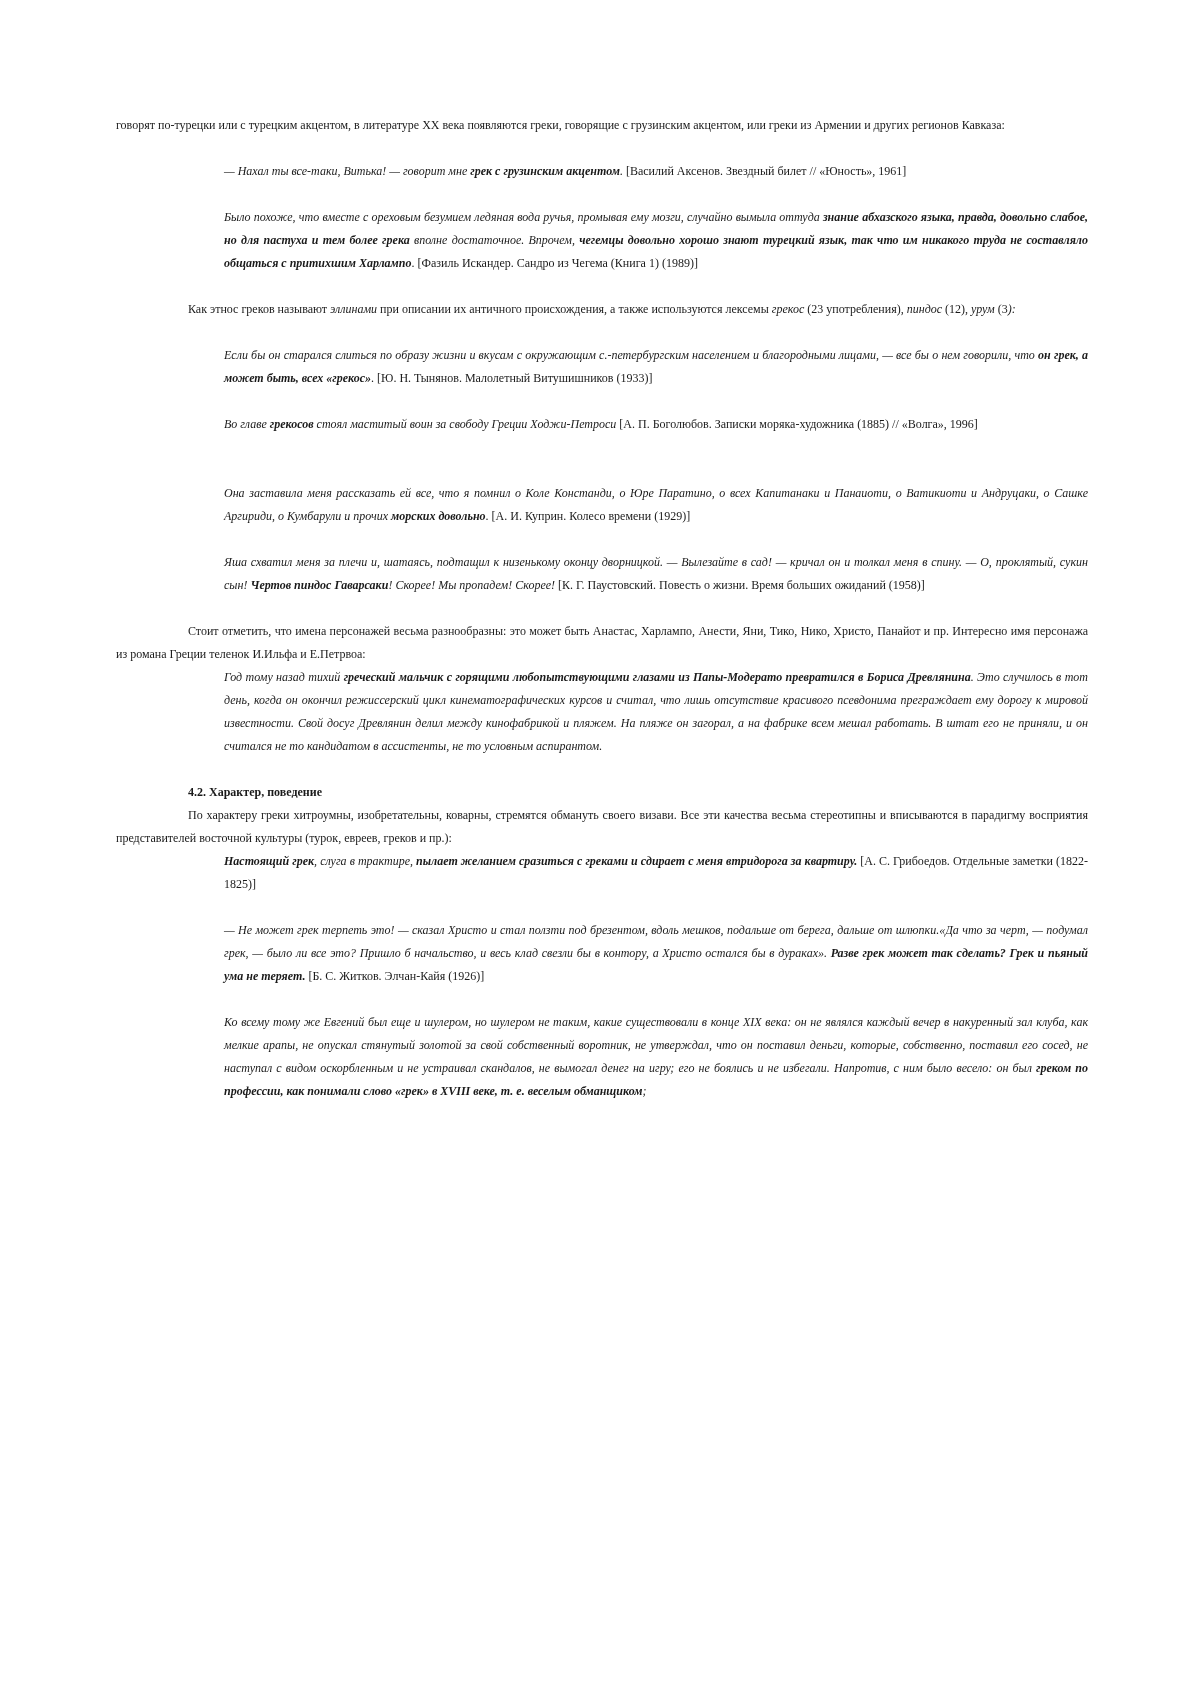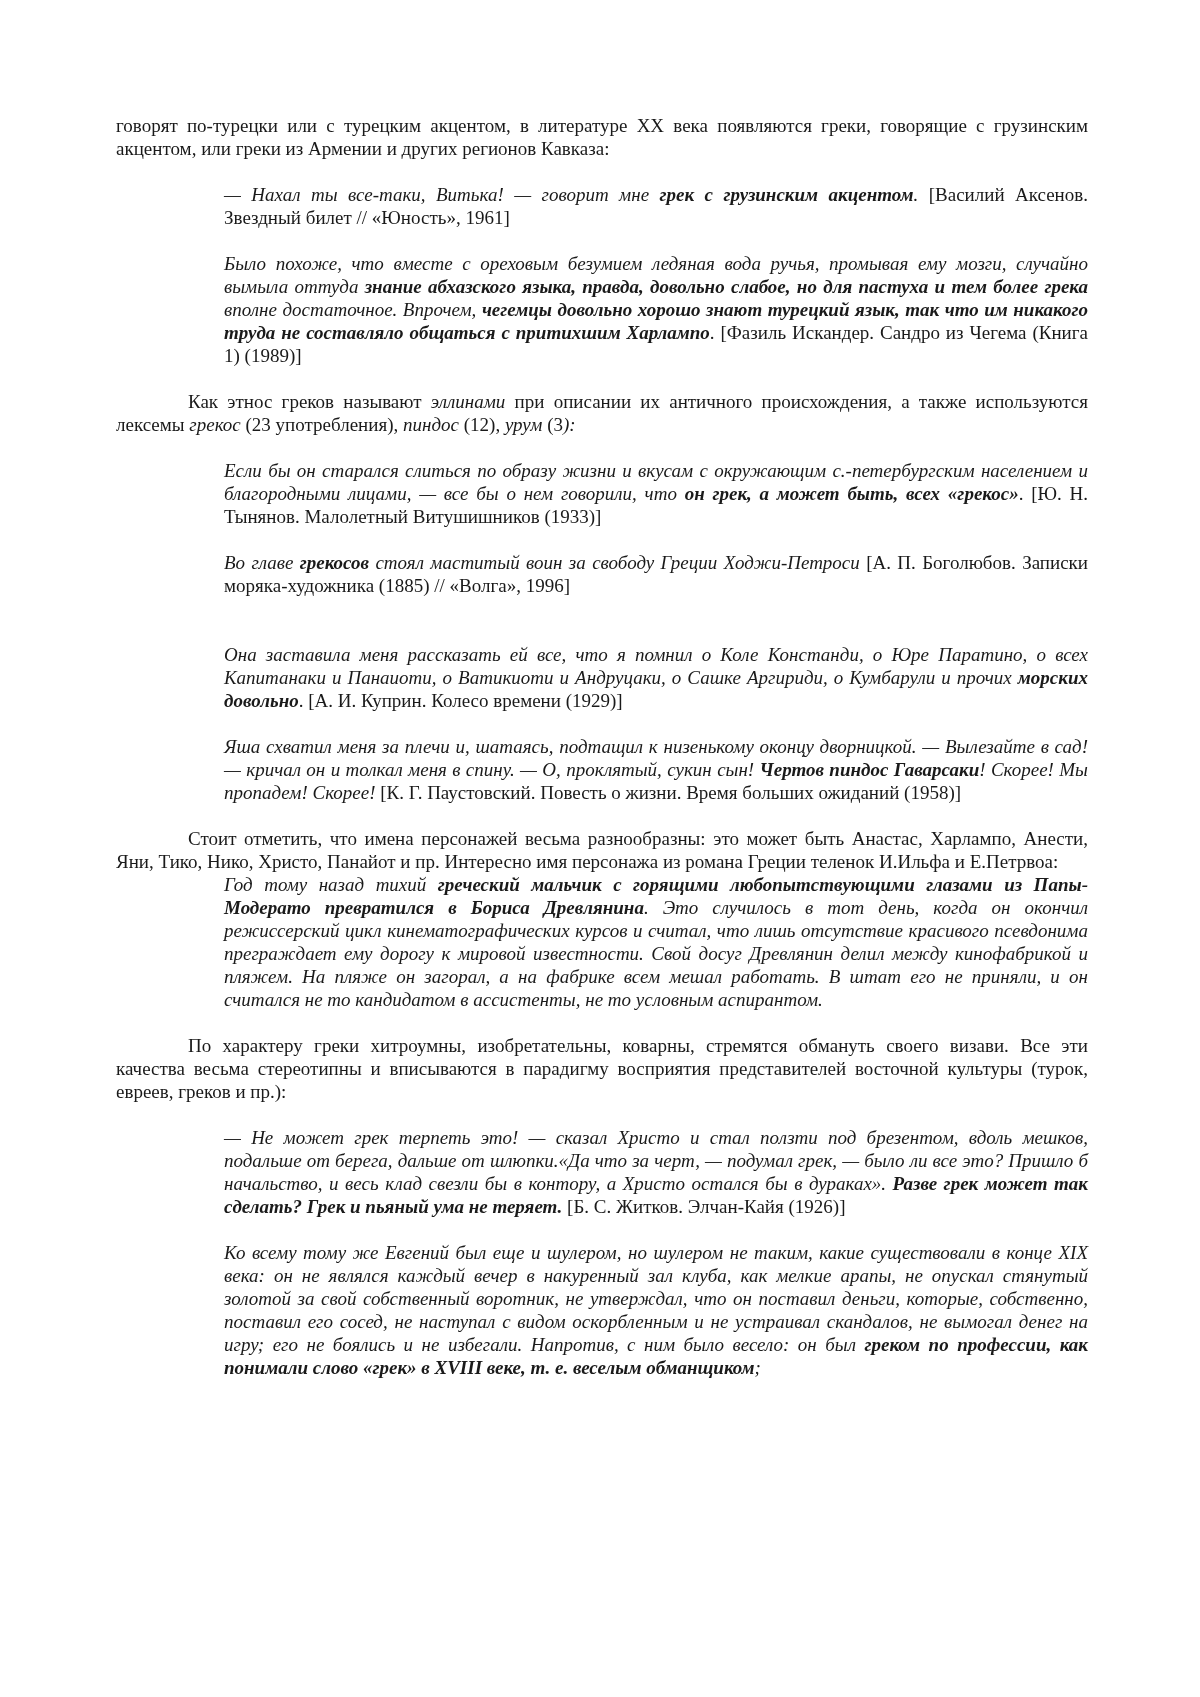--- a/index.html
+++ b/index.html
@@ -1,19 +1,19 @@
 <!DOCTYPE html>
 <html><head>
 <meta charset="utf-8">
 <style>
   html, body { margin: 0; padding: 0; background: #ffffff; }
   body { width: 1200px; height: 1697px; position: relative; overflow: hidden; }
   .page {
     position: absolute; left: 116px; top: 114px; width: 972px;
-    font-family: "Liberation Serif", serif; font-size: 19px; line-height: 23px;
+    font-family: "Liberation Serif", serif; font-size: 12px; line-height: 23px;
     color: #1a1a1a;
   }
   .p { margin: 0; text-align: justify; }
   .indent { text-indent: 72px; }
   .quote { margin: 0 0 0 108px; text-align: justify; }
   .gap { height: 23px; }
   .heading { margin: 0 0 0 72px; font-weight: bold; }
   .i { font-style: italic; }
   .b { font-weight: bold; }
   .bi { font-style: italic; font-weight: bold; }
@@ -35,18 +35,20 @@
   <p class="quote"><span class="i">Во главе </span><span class="bi">грекосов</span><span class="i"> стоял маститый воин за свободу Греции Ходжи-Петроси</span><span class=""> [А. П. Боголюбов. Записки моряка-художника (1885) // «Волга», 1996]</span></p>
   <div class="gap"></div>
   <div class="gap"></div>
   <p class="quote"><span class="i"> Она заставила меня рассказать ей все, что я помнил о Коле Констанди, о Юре Паратино, о всех Капитанаки и Панаиоти, о Ватикиоти и Андруцаки, о Сашке Аргириди, о Кумбарули и прочих </span><span class="bi">морских довольно</span><span class="">. [А. И. Куприн. Колесо времени (1929)]</span></p>
   <div class="gap"></div>
   <p class="quote"><span class="i"> Яша схватил меня за плечи и, шатаясь, подтащил к низенькому оконцу дворницкой. — Вылезайте в сад! — кричал он и толкал меня в спину. — О, проклятый, сукин сын! </span><span class="bi">Чертов пиндос Гаварсаки</span><span class="i">! Скорее! Мы пропадем! Скорее!</span><span class=""> [К. Г. Паустовский. Повесть о жизни. Время больших ожиданий (1958)]</span></p>
   <div class="gap"></div>
   <p class="p indent"><span class="">Стоит отметить, что имена персонажей весьма разнообразны:  это может быть Анастас, Харлампо, Анести, Яни, Тико, Нико, Христо, Панайот и пр. Интересно имя персонажа из романа Греции теленок И.Ильфа и Е.Петрвоа:</span></p>
   <p class="quote"><span class="i">Год тому назад тихий </span><span class="bi">греческий мальчик с горящими любопытствующими глазами из Папы-Модерато превратился в Бориса Древлянина</span><span class="i">. Это случилось в тот день, когда он окончил режиссерский цикл кинематографических курсов и считал, что лишь отсутствие красивого псевдонима преграждает ему дорогу к мировой известности. Свой досуг Древлянин делил между кинофабрикой и пляжем. На пляже он загорал, а на фабрике всем мешал работать. В штат его не приняли, и он считался не то кандидатом в ассистенты, не то условным аспирантом.</span></p>
   <div class="gap"></div>
+  <p class="heading"><span class="b">4.2. Характер, поведение</span></p>
   <p class="p indent"><span class="">По характеру греки хитроумны, изобретательны, коварны, стремятся обмануть своего визави. Все эти качества весьма стереотипны и вписываются в парадигму восприятия представителей восточной культуры (турок, евреев, греков и пр.):</span></p>
+  <p class="quote"><span class="bi">Настоящий грек</span><span class="i">, слуга в трактире, </span><span class="bi">пылает желанием сразиться с греками и сдирает с меня втридорога за квартиру.</span><span class=""> [А. С. Грибоедов. Отдельные заметки (1822-1825)]</span></p>
   <div class="gap"></div>
   <p class="quote"><span class="i">— Не может грек терпеть это! — сказал Христо и стал ползти под брезентом, вдоль мешков, подальше от берега, дальше от шлюпки.«Да что за черт, — подумал грек, — было ли все это? Пришло б начальство, и весь клад свезли бы в контору, а Христо остался бы в дураках». </span><span class="bi">Разве грек может так сделать? Грек и пьяный ума не теряет.</span><span class=""> [Б. С. Житков. Элчан-Кайя (1926)]</span></p>
   <div class="gap"></div>
   <p class="quote"><span class="i">Ко всему тому же Евгений был еще и шулером, но шулером не таким, какие существовали в конце XIX века: он не являлся каждый вечер в накуренный зал клуба, как мелкие арапы, не опускал стянутый золотой за свой собственный воротник, не утверждал, что он поставил деньги, которые, собственно, поставил его сосед, не наступал с видом оскорбленным и не устраивал скандалов, не вымогал денег на игру; его не боялись и не избегали. Напротив, с ним было весело: он был </span><span class="bi">греком по профессии, как понимали слово «грек» в XVIII веке, т. е. веселым обманщиком</span><span class="i">;</span></p>
 </div>
 
 </body></html>

